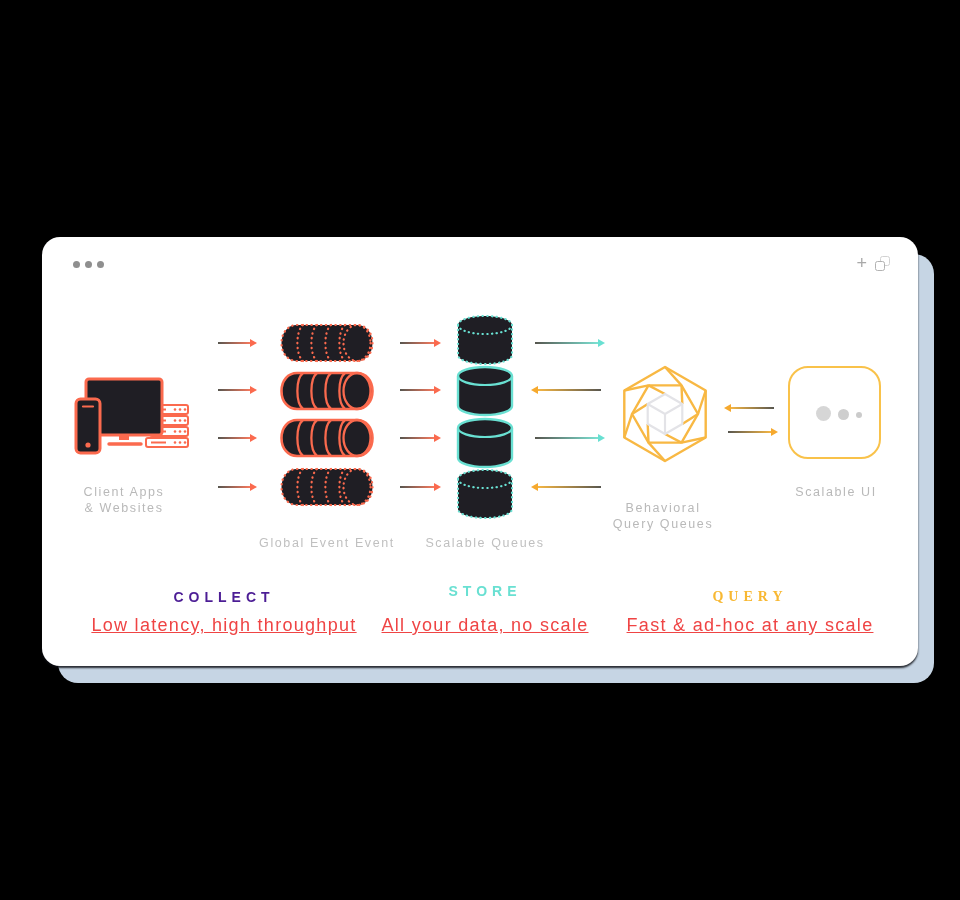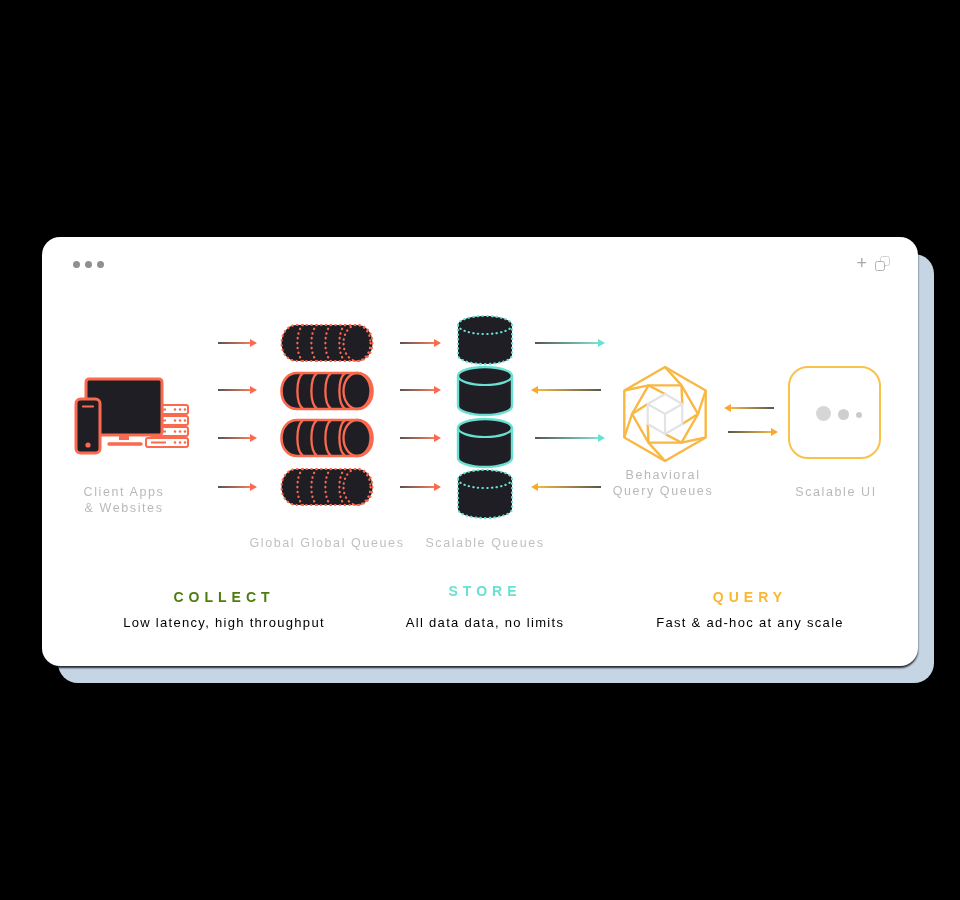--- a/index.html
+++ b/index.html
@@ -64,25 +64,25 @@
   .ar-orng-r { background:linear-gradient(to right,#57564f,#f8b843); }
   .ar-orng-r::after { right:-6px; border-left:7px solid #f6a92e; }
 
   
   .node-label { position:absolute; transform:translateX(-50%); text-align:center;
     color:#b9b9b9; font-size:12.5px; letter-spacing:1.6px; line-height:15.5px; white-space:nowrap; }
   .caption { position:absolute; transform:translateX(-50%); color:#c0c0c0;
     font-size:12.5px; letter-spacing:1.6px; white-space:nowrap; }
   .stage-title { position:absolute; transform:translateX(-50%); font-size:14px; font-weight:700;
     letter-spacing:5px; white-space:nowrap; }
-  .stage-title.t0 { color:#4d7c0f; }
+  .stage-title.t0 { color:#4c1d95; }
   .stage-title.t1 { color:#69e0d2; }
-  .stage-title.t2 { color:#f8b832; }
-  .stage-sub { position:absolute; transform:translateX(-50%); color:#000000;
-    font-size:13px; letter-spacing:1.3px; white-space:nowrap; }
+  .stage-title.t2 { color:#f8b832;font-family:Liberation Serif, serif; }
+  .stage-sub { position:absolute; transform:translateX(-50%); color:#ef4444;
+    font-size:18px; letter-spacing:1.3px; white-space:nowrap;text-decoration:underline; }
 </style>
 </head>
 <body>
 
 <div class="stage">
   <div class="card-shadow"></div>
 
   <div class="card">
 
     <div class="win-dots">
@@ -174,21 +174,21 @@
       <path class="q-line" d="M70 2 C62.5 8 62.5 32 70 38"></path>
     </svg>
     <svg class="abs dotted" style="left:233px;top:230px" width="104" height="40" viewBox="0 0 104 40">
       <path class="q-fill" d="M22 2 H82 C91 2 97.5 9.5 97.5 20 C97.5 30.5 91 38 82 38 H22 C13 38 6.5 30.5 6.5 20 C6.5 9.5 13 2 22 2 Z"></path>
       <ellipse class="q-line" cx="82" cy="20" rx="13.5" ry="18"></ellipse>
       <path class="q-line" d="M28 2 C20.5 8 20.5 32 28 38"></path>
       <path class="q-line" d="M42 2 C34.5 8 34.5 32 42 38"></path>
       <path class="q-line" d="M56 2 C48.5 8 48.5 32 56 38"></path>
       <path class="q-line" d="M70 2 C62.5 8 62.5 32 70 38"></path>
     </svg>
-    <div class="caption" style="left:285px;top:299px">Global Global Queues</div>
+    <div class="caption" style="left:285px;top:299px">Global Event Event</div>
 
     <div class="arrow ar-red" style="left:358px;top:105px;width:35px"></div>
     <div class="arrow ar-red" style="left:358px;top:152px;width:35px"></div>
     <div class="arrow ar-red" style="left:358px;top:200px;width:35px"></div>
     <div class="arrow ar-red" style="left:358px;top:249px;width:35px"></div>
 
     <svg class="abs dotted" style="left:414px;top:77px" width="58" height="52" viewBox="0 0 58 52">
       <path class="s-fill" d="M2 11 C2 6 14 2 29 2 C44 2 56 6 56 11 V41 C56 46 44 50 29 50 C14 50 2 46 2 41 Z"></path>
       <path class="s-line" d="M2 11 C2 16 14 20 29 20 C44 20 56 16 56 11"></path>
     </svg>
@@ -227,38 +227,38 @@
         <line x1="29.5" y1="78.6" x2="28.7" y2="60"></line>
         <line x1="13" y1="50" x2="28.7" y2="40"></line>
         <line x1="29.5" y1="21.4" x2="46" y2="30"></line>
       </g>
       <g>
         <polygon class="cube-face" points="46,30 63.3,40 63.3,60 46,70 28.7,60 28.7,40"></polygon>
         <polyline class="cube-edge" points="28.7,40 46,50 63.3,40"></polyline>
         <line class="cube-edge" x1="46" y1="50" x2="46" y2="70"></line>
       </g>
     </svg>
-    <div class="node-label" style="left:621px;top:231px">
+    <div class="node-label" style="left:621px;top:264px">
       <div>Behavioral</div>
       <div>Query Queues</div>
     </div>
 
     <div class="arrow ar-orng-l" style="left:688px;top:170px;width:44px"></div>
     <div class="arrow ar-orng-r" style="left:686px;top:194px;width:44px"></div>
 
     <div class="mp-box">
       <span class="d1"></span>
       <span class="d2"></span>
       <span class="d3"></span>
     </div>
     <div class="node-label" style="left:794px;top:248px">Scalable UI</div>
 
     <div class="stage-title t0" style="left:182px;top:352px">COLLECT</div>
     <div class="stage-sub" style="left:182px;top:378px">Low latency, high throughput</div>
 
     <div class="stage-title t1" style="left:443px;top:346px">STORE</div>
-    <div class="stage-sub" style="left:443px;top:378px">All data data, no limits</div>
+    <div class="stage-sub" style="left:443px;top:378px">All your data, no scale</div>
 
     <div class="stage-title t2" style="left:708px;top:352px">QUERY</div>
     <div class="stage-sub" style="left:708px;top:378px">Fast &amp; ad-hoc at any scale</div>
 
   </div>
 </div>
 
 </body></html>

